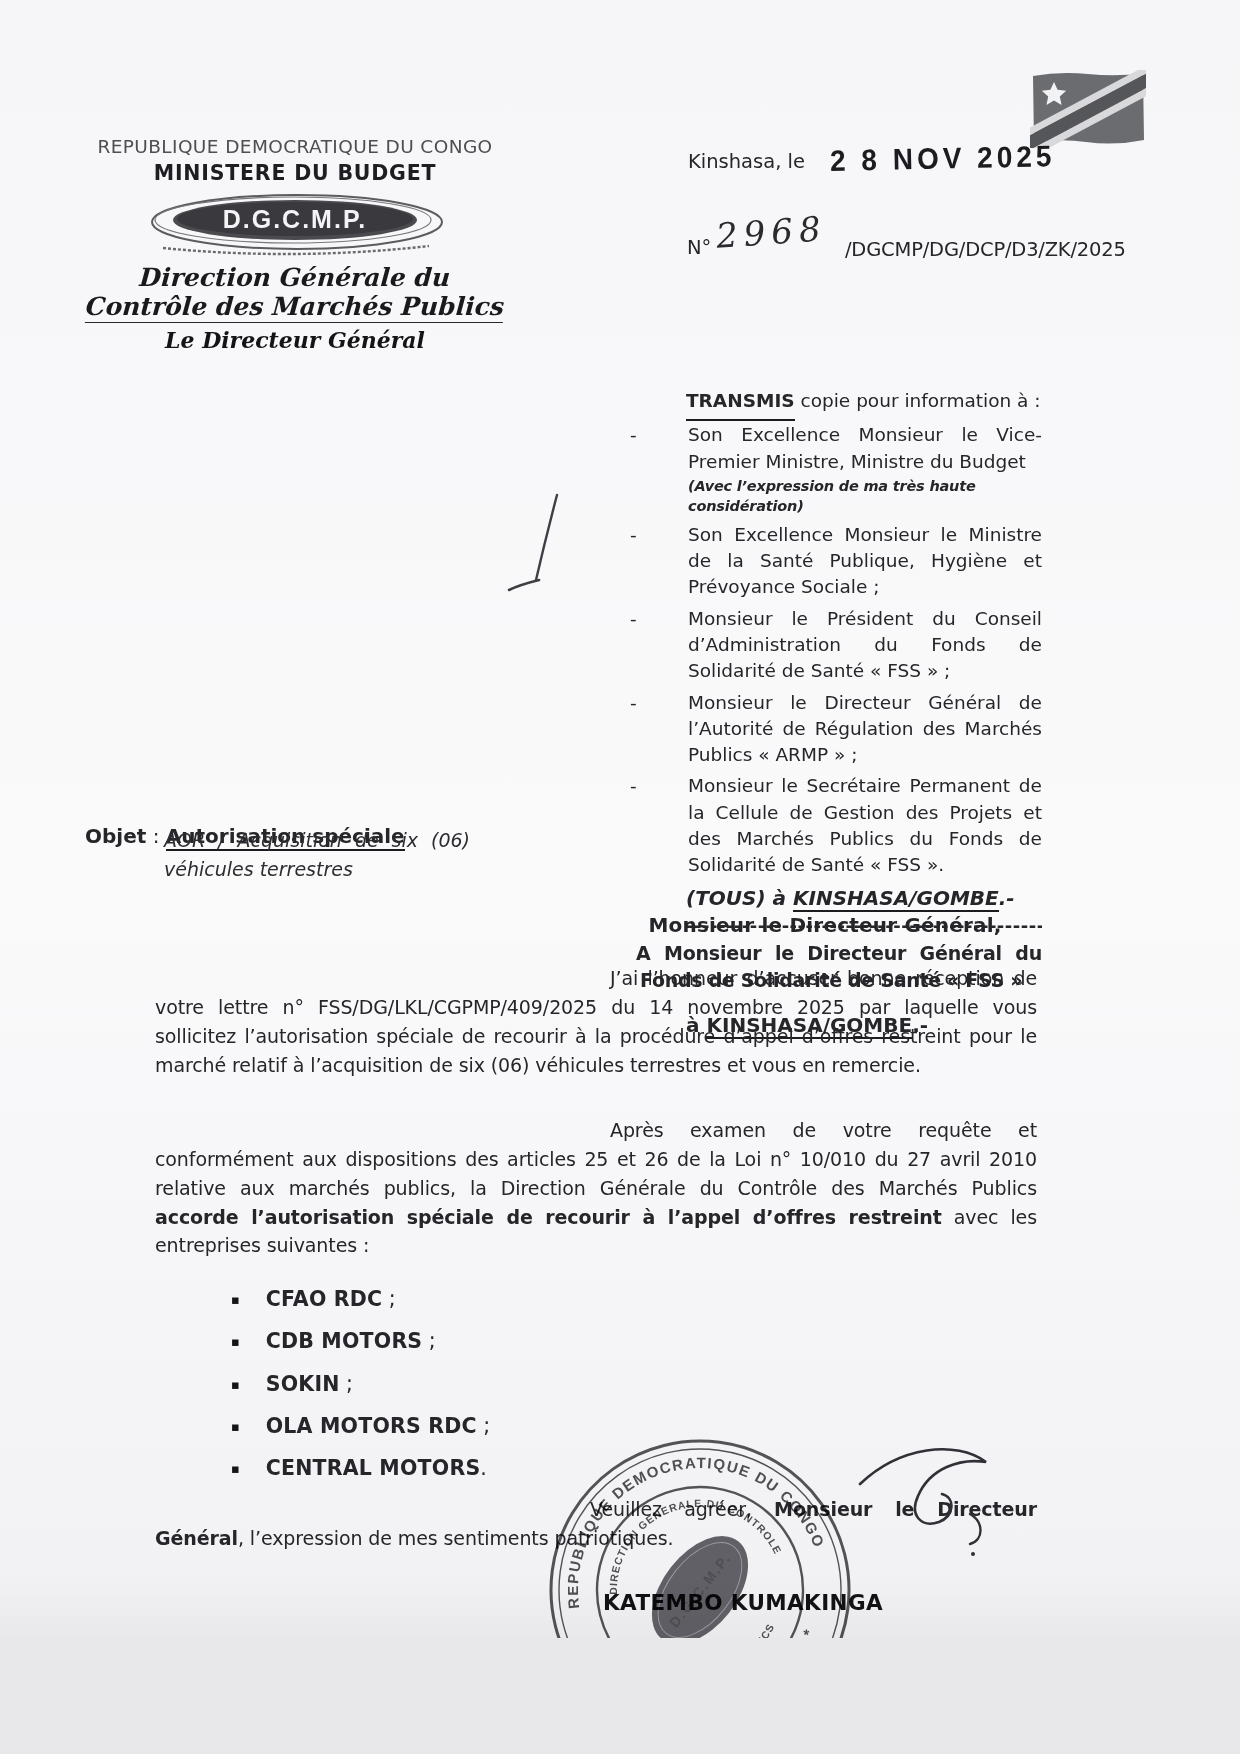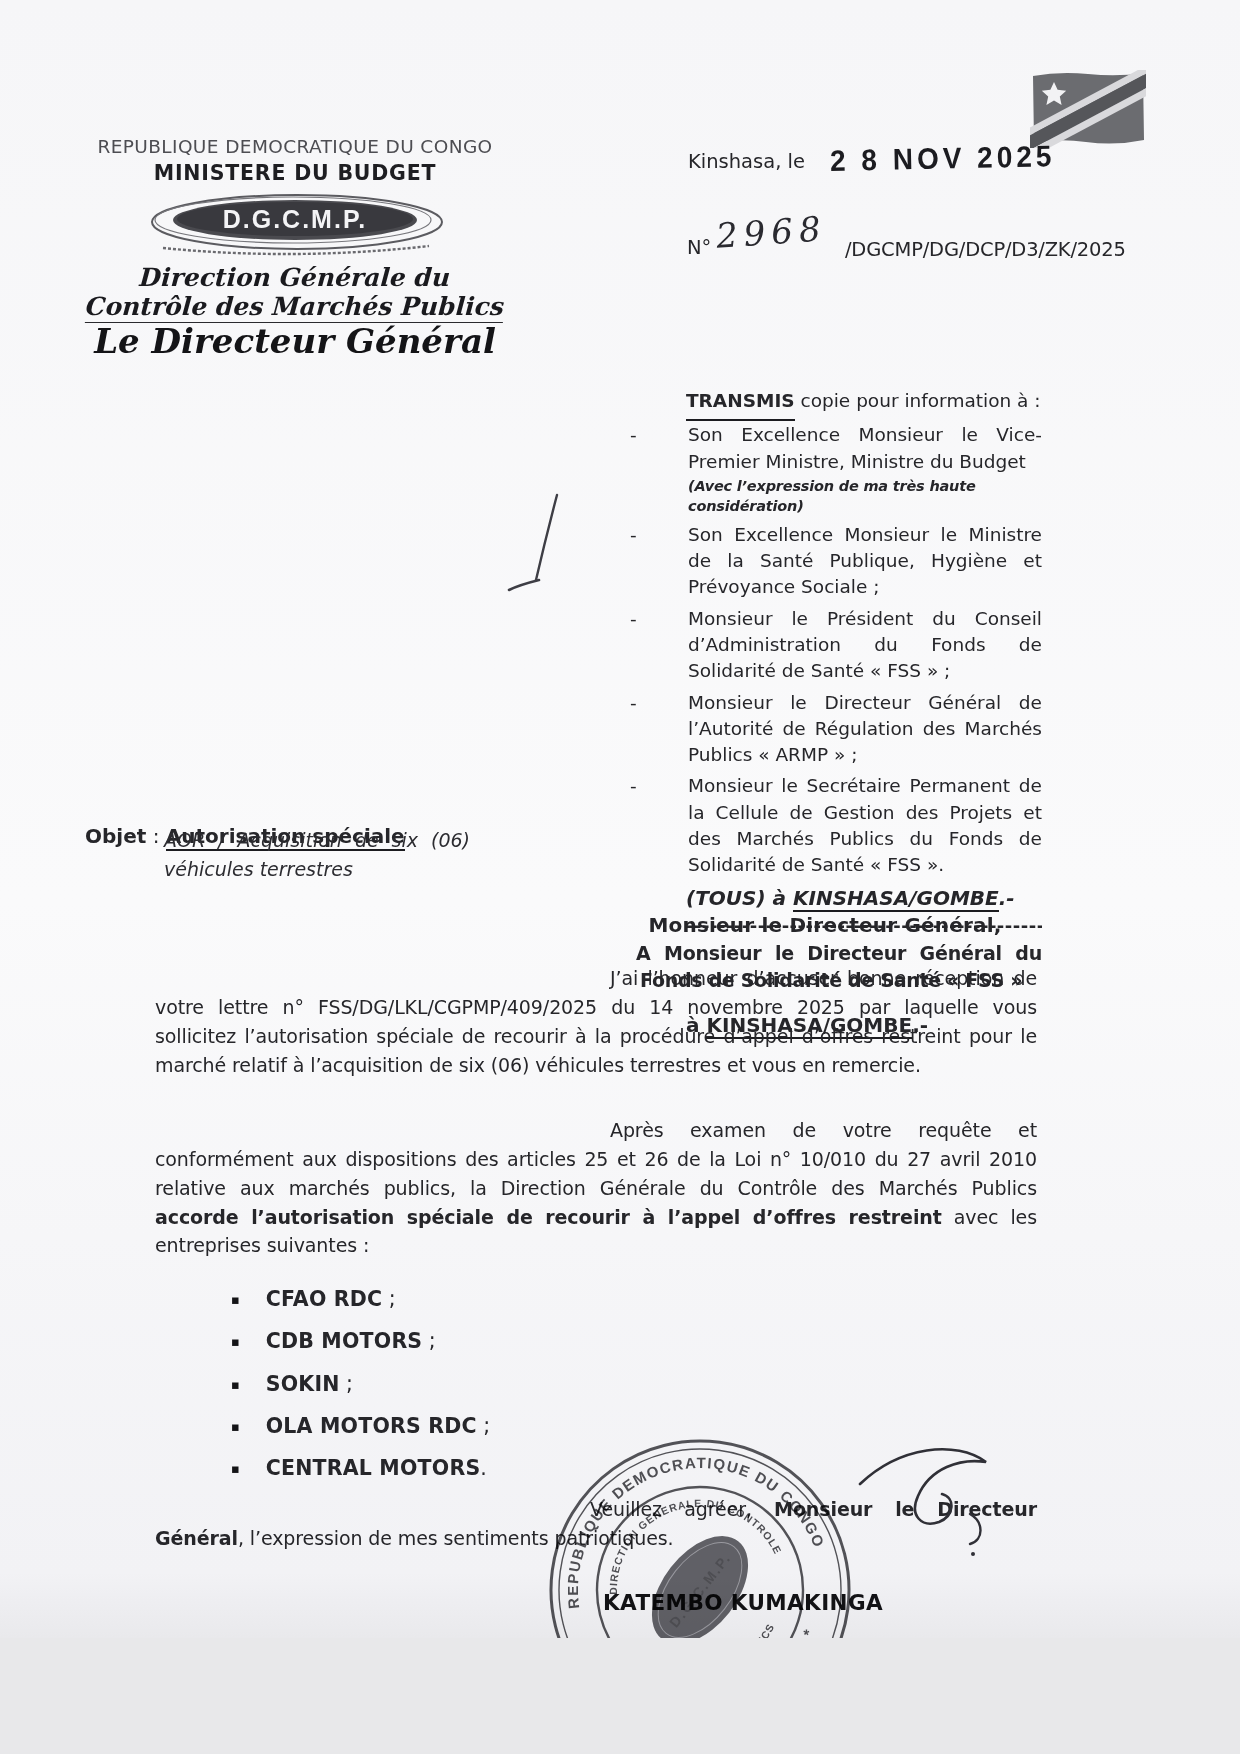--- a/index.html
+++ b/index.html
@@ -9,21 +9,21 @@
     font-family:"DejaVu Sans",sans-serif;color:#26262a;
   }
   .abs{position:absolute;}
   
   .letterhead{left:70px;top:136px;width:450px;text-align:center;}
   .lh-country{font-size:18.5px;color:#4d4d52;letter-spacing:.4px;}
   .lh-ministry{font-size:20.5px;font-weight:bold;color:#1e1e22;letter-spacing:.8px;margin-top:4px;}
   .lh-logo{margin:6px auto 2px auto;display:block;}
   .lh-script{font-family:"DejaVu Serif",serif;font-style:italic;font-weight:bold;font-size:25px;color:#1a1a1e;transform:skewX(-4deg);}
   .lh-script.u span{border-bottom:1.6px solid #2a2a2e;padding-bottom:1px;}
-  .lh-dg{font-family:"DejaVu Serif",serif;font-style:italic;font-weight:bold;font-size:34px;color:#141417;}
+  .lh-dg{font-family:"DejaVu Serif",serif;font-style:italic;font-weight:bold;font-size:22px;color:#141417;margin-top:6px;}
   
   .place-date{left:688px;top:150px;font-size:19.5px;}
   .date-stamp{left:830px;top:143px;font-family:"Liberation Sans",sans-serif;font-weight:bold;font-size:28px;
     letter-spacing:4px;color:#1d1d21;transform:rotate(-1.2deg) scaleY(1.06);mix-blend-mode:multiply;}
   .ref-no{left:687px;top:236px;font-size:19.5px;}
   .ref-hand{left:716px;top:212px;font-family:"DejaVu Serif",serif;font-style:italic;font-size:34px;
     letter-spacing:6px;color:#2a2a30;transform:rotate(-4deg);}
   .ref-suffix{left:845px;top:238px;font-size:19.5px;letter-spacing:-.2px;}
   
   .transmis{left:628px;top:388px;width:414px;font-size:18.5px;line-height:1.42;text-align:justify;}

